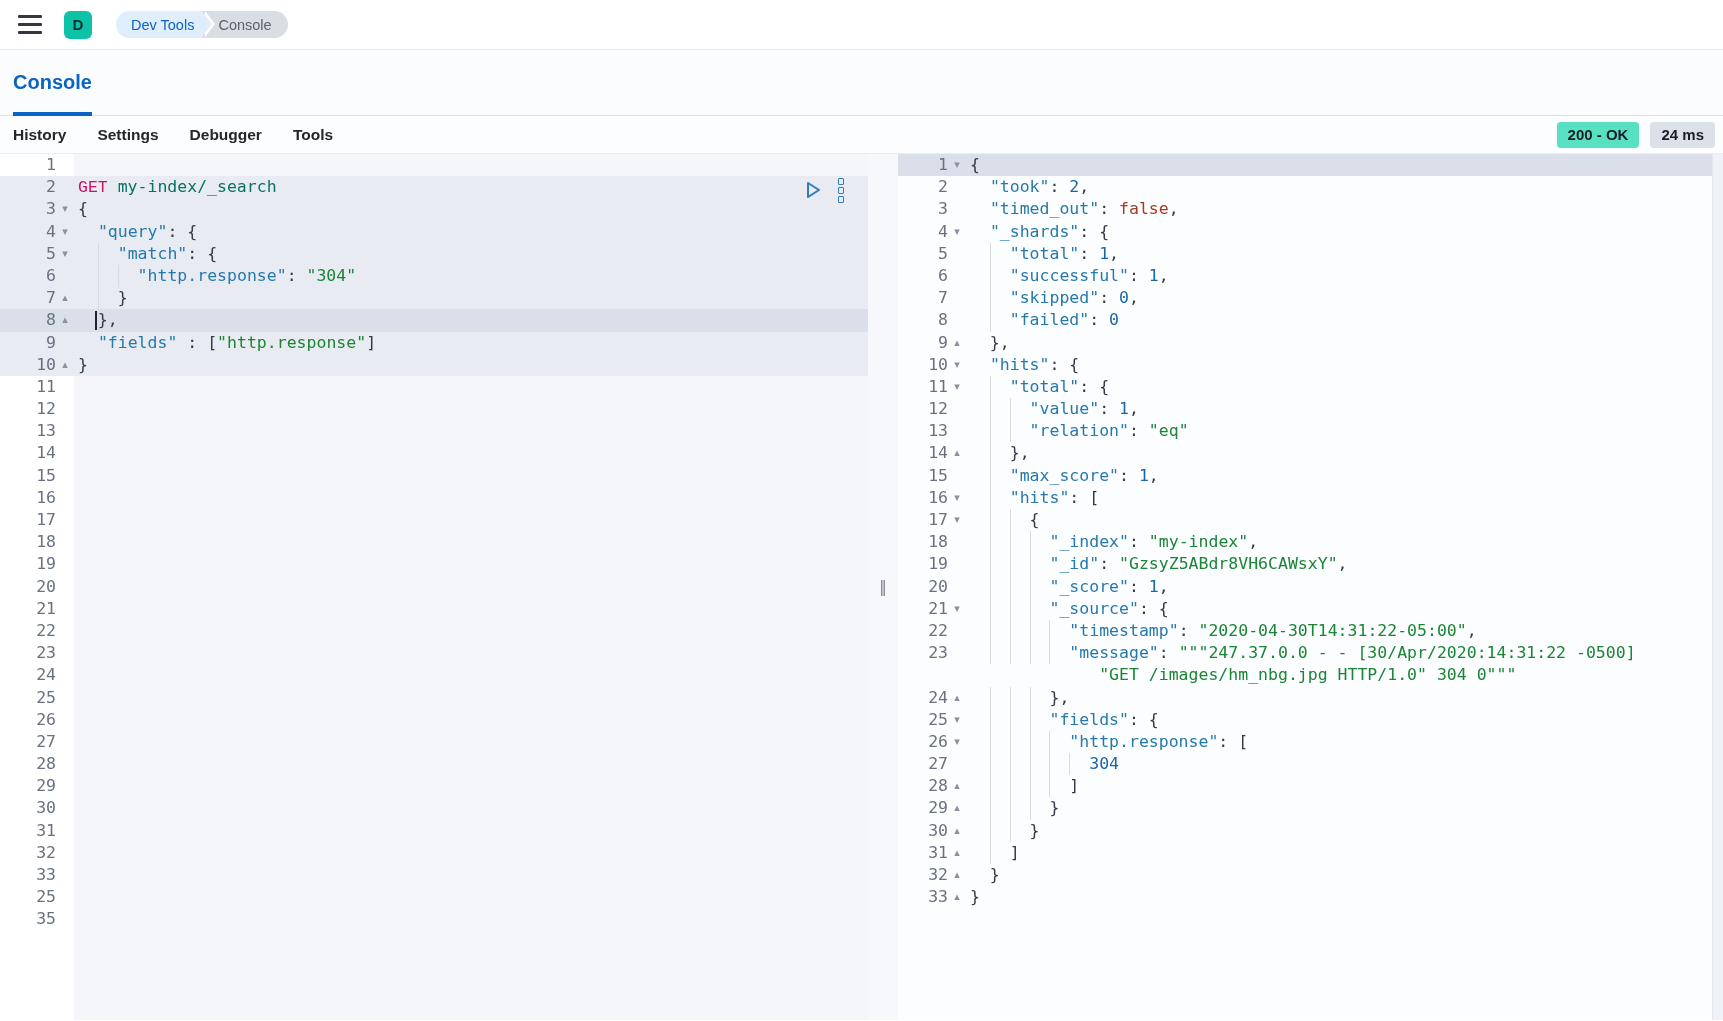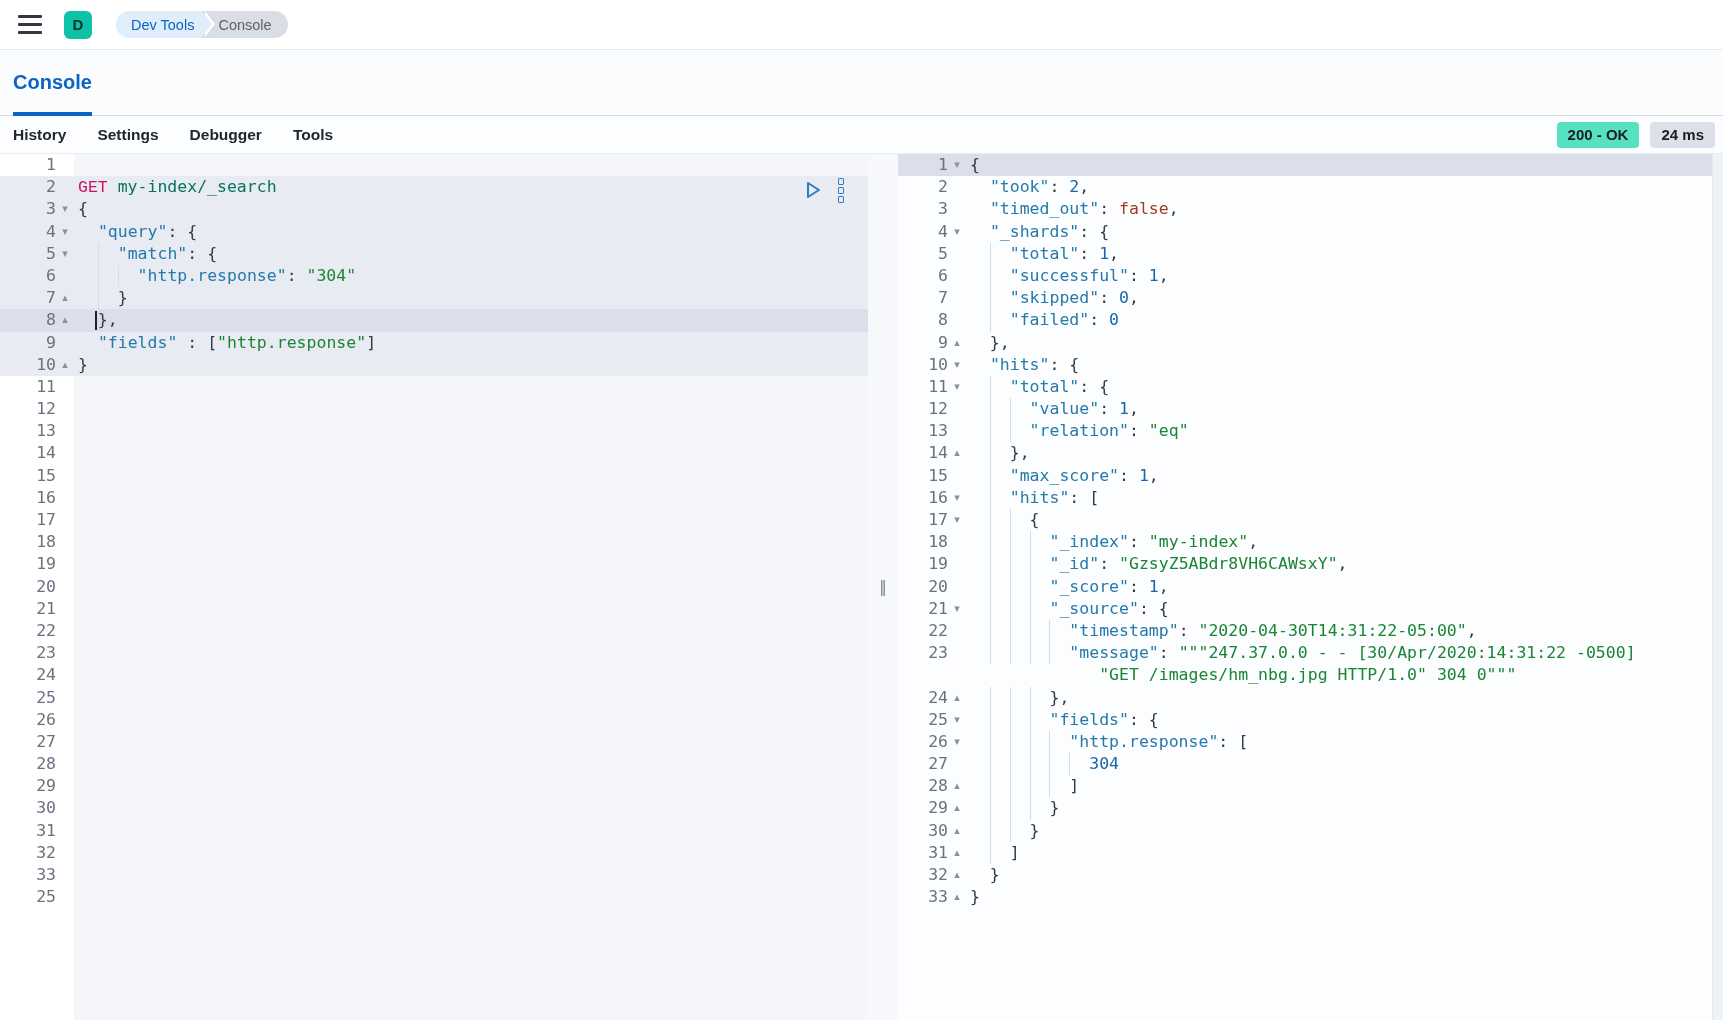--- a/index.html
+++ b/index.html
@@ -350,20 +350,27 @@
           </span>
           <span class="code"></span>
         </div>
         <div class="crow">
           <span class="gut">
             <span class="num">25</span>
             <span class="fold"></span>
           </span>
           <span class="code"></span>
         </div>
+        <div class="crow">
+          <span class="gut">
+            <span class="num">35</span>
+            <span class="fold"></span>
+          </span>
+          <span class="code"></span>
+        </div>
       </div>
     <div class="req-actions">
       <svg class="playbtn" viewBox="0 0 20 20">
         <path d="M5 3 L16 10 L5 17 Z" fill="none" stroke="#2E7BBE" stroke-width="2" stroke-linejoin="round"></path>
       </svg>
       <div class="kebab">
           <i></i>
           <i></i>
           <i></i>
         </div>

